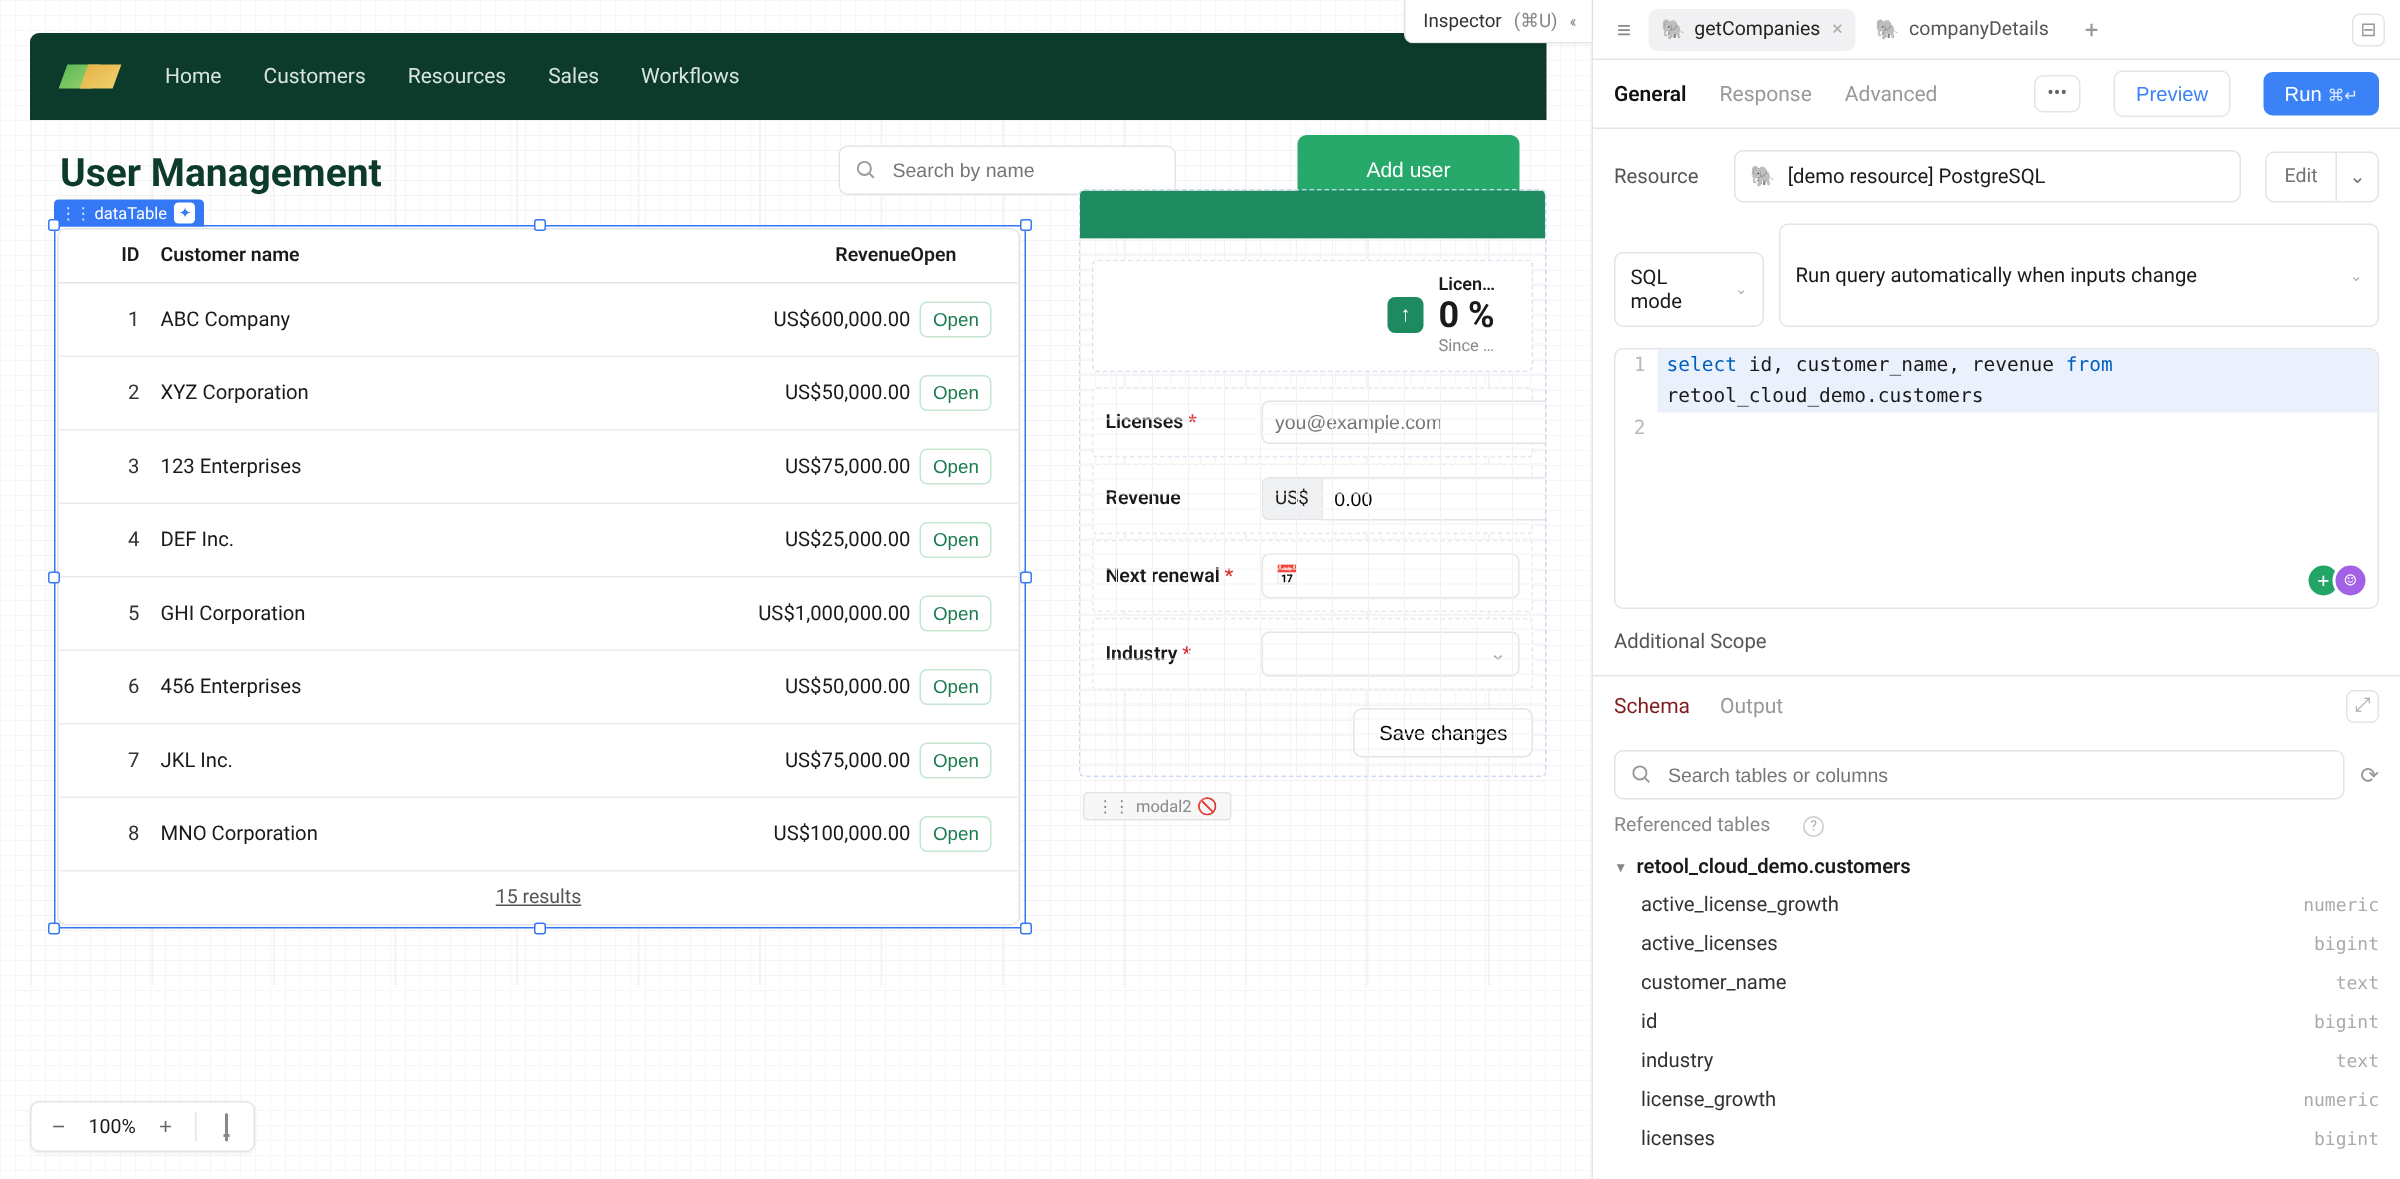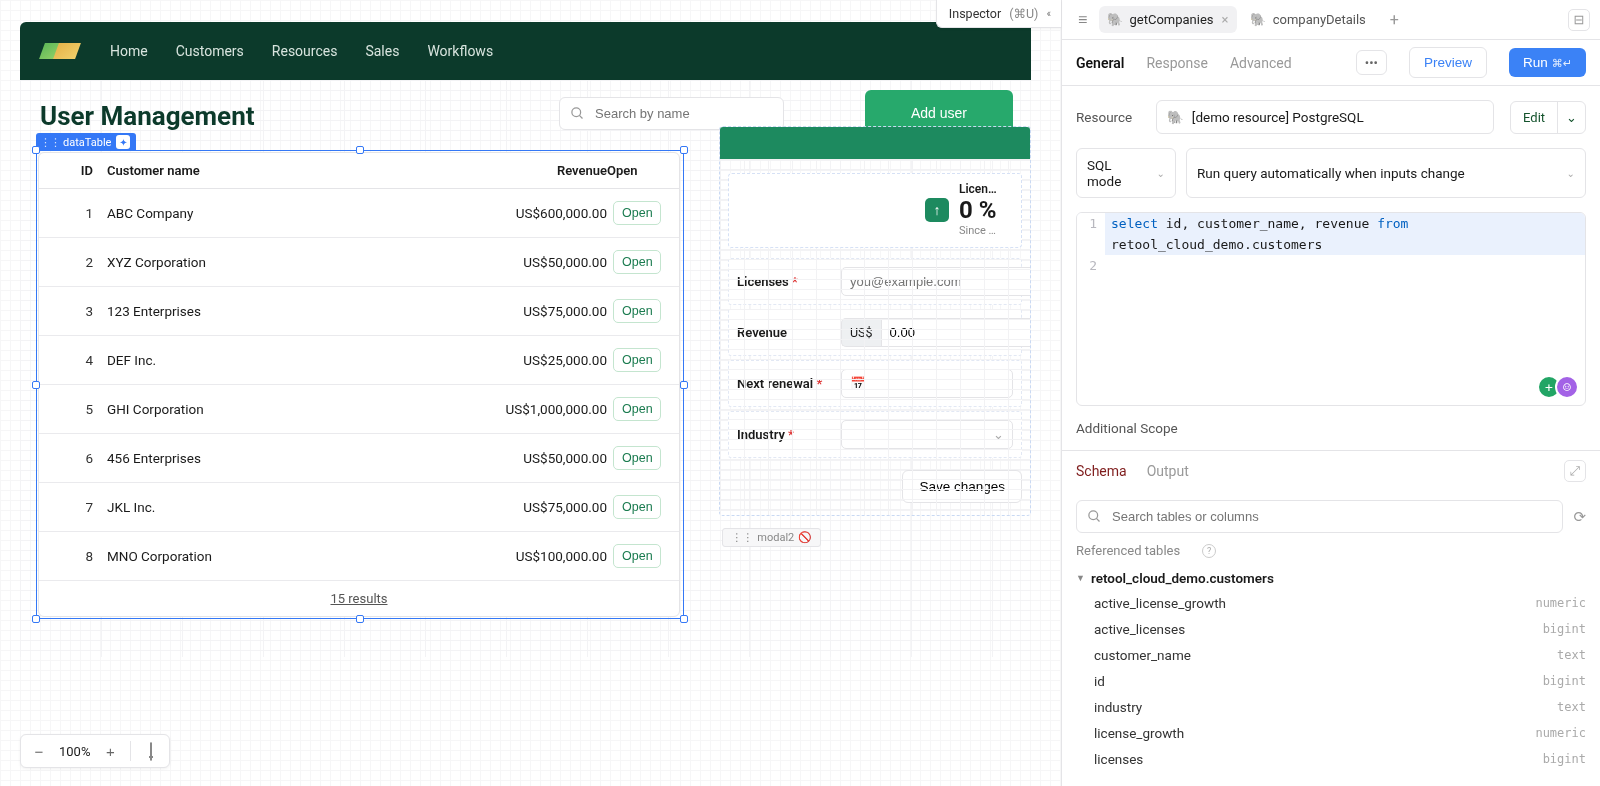--- a/index.html
+++ b/index.html
@@ -215,21 +215,21 @@
 
   .insp-content{ padding:14px; display:flex; flex-direction:column; gap:14px; overflow:auto; flex:1;}
   .field-row{ display:flex; align-items:center; gap:16px;}
   .field-label{ flex:0 0 64px; color:#555; font-size:13.5px;}
   .field-control{
     flex:1; border:1px solid var(--border); border-radius:6px; padding:8px 10px;
     display:flex; align-items:center; gap:8px; background:#fff; font-size:13.5px;
   }
   .field-control .pg{ color:#5a6b9e;}
   .edit-segment{ border:1px solid var(--border); border-radius:6px; display:flex; align-items:center; }
-  .edit-segment span{ padding:8px 12px; font-size:13px; color:#14532d; display:flex;align-items:center;gap:4px;}
+  .edit-segment span{ padding:8px 12px; font-size:13px; color:#737373; display:flex;align-items:center;gap:4px;}
   .mode-row{ display:flex; gap:10px;}
   .mode-row .field-control{ flex:0 0 auto;}
   .mode-row .trigger{ flex:1;}
   .chev-down{ color:#aaa; font-size:10px; margin-left:auto;}
 
   .sql-editor{
     border:1px solid var(--border); border-radius:6px; overflow:hidden; position:relative;
     font-family: ui-monospace, SFMono-Regular, Menlo, monospace; font-size:13px;
     height:200px; background:#fff;
   }
@@ -500,21 +500,21 @@
         <span class="pg">🐘</span>
         <span>[demo resource] PostgreSQL</span>
       </div>
       <div class="edit-segment">
         <span>Edit</span>
         <span style="border-left:1px solid var(--border);padding:8px 8px;">⌄</span>
       </div>
     </div>
 
     <div class="mode-row">
-      <div class="field-control" style="flex:0 0 100px;">
+      <div class="field-control" style="flex:0 0 100px;margin-top:19px;">
         <span>SQL mode</span>
         <span class="chev-down">⌄</span>
       </div>
       <div class="field-control trigger">
         <span>Run query automatically when inputs change</span>
         <span class="chev-down">⌄</span>
       </div>
     </div>
 
     <div class="sql-editor">

